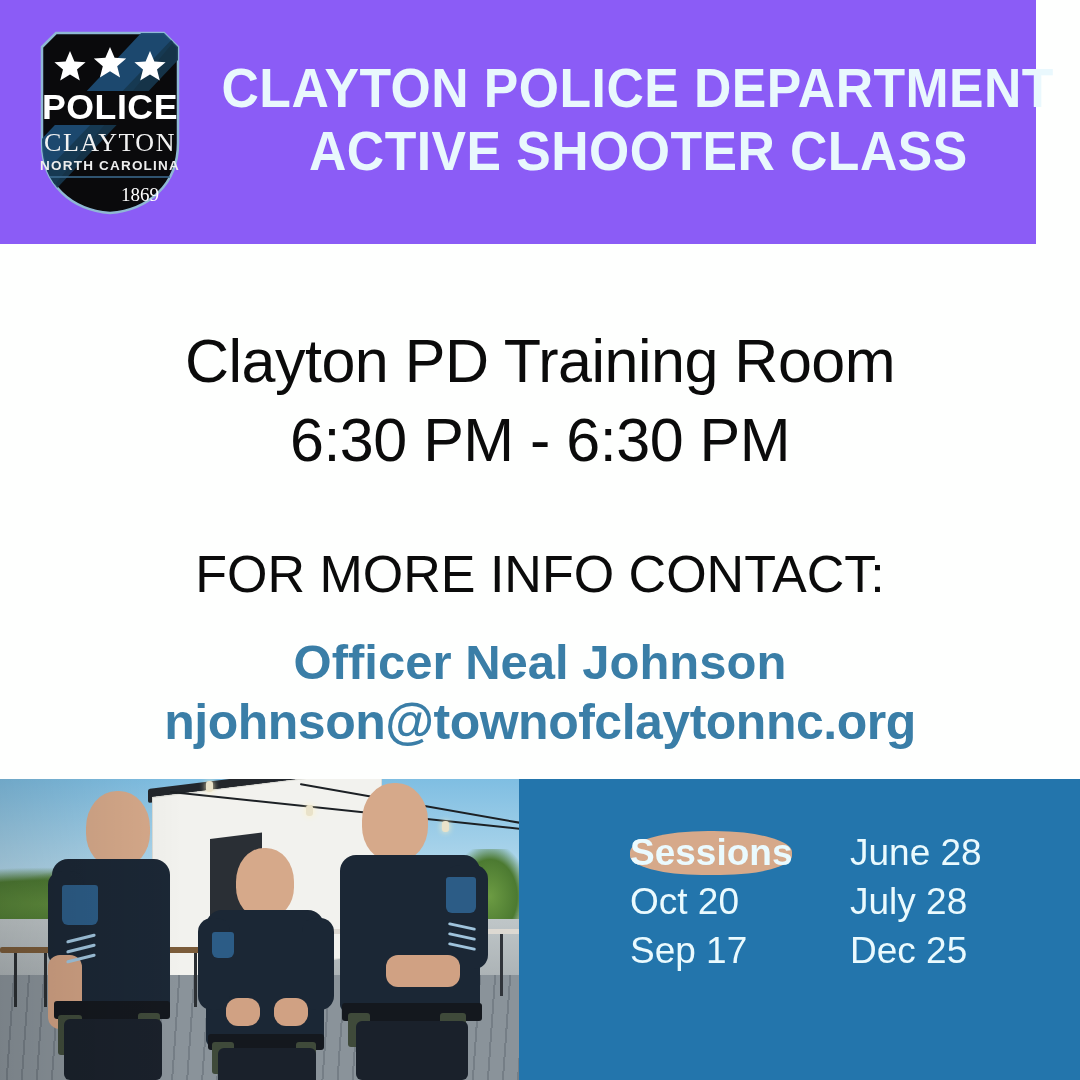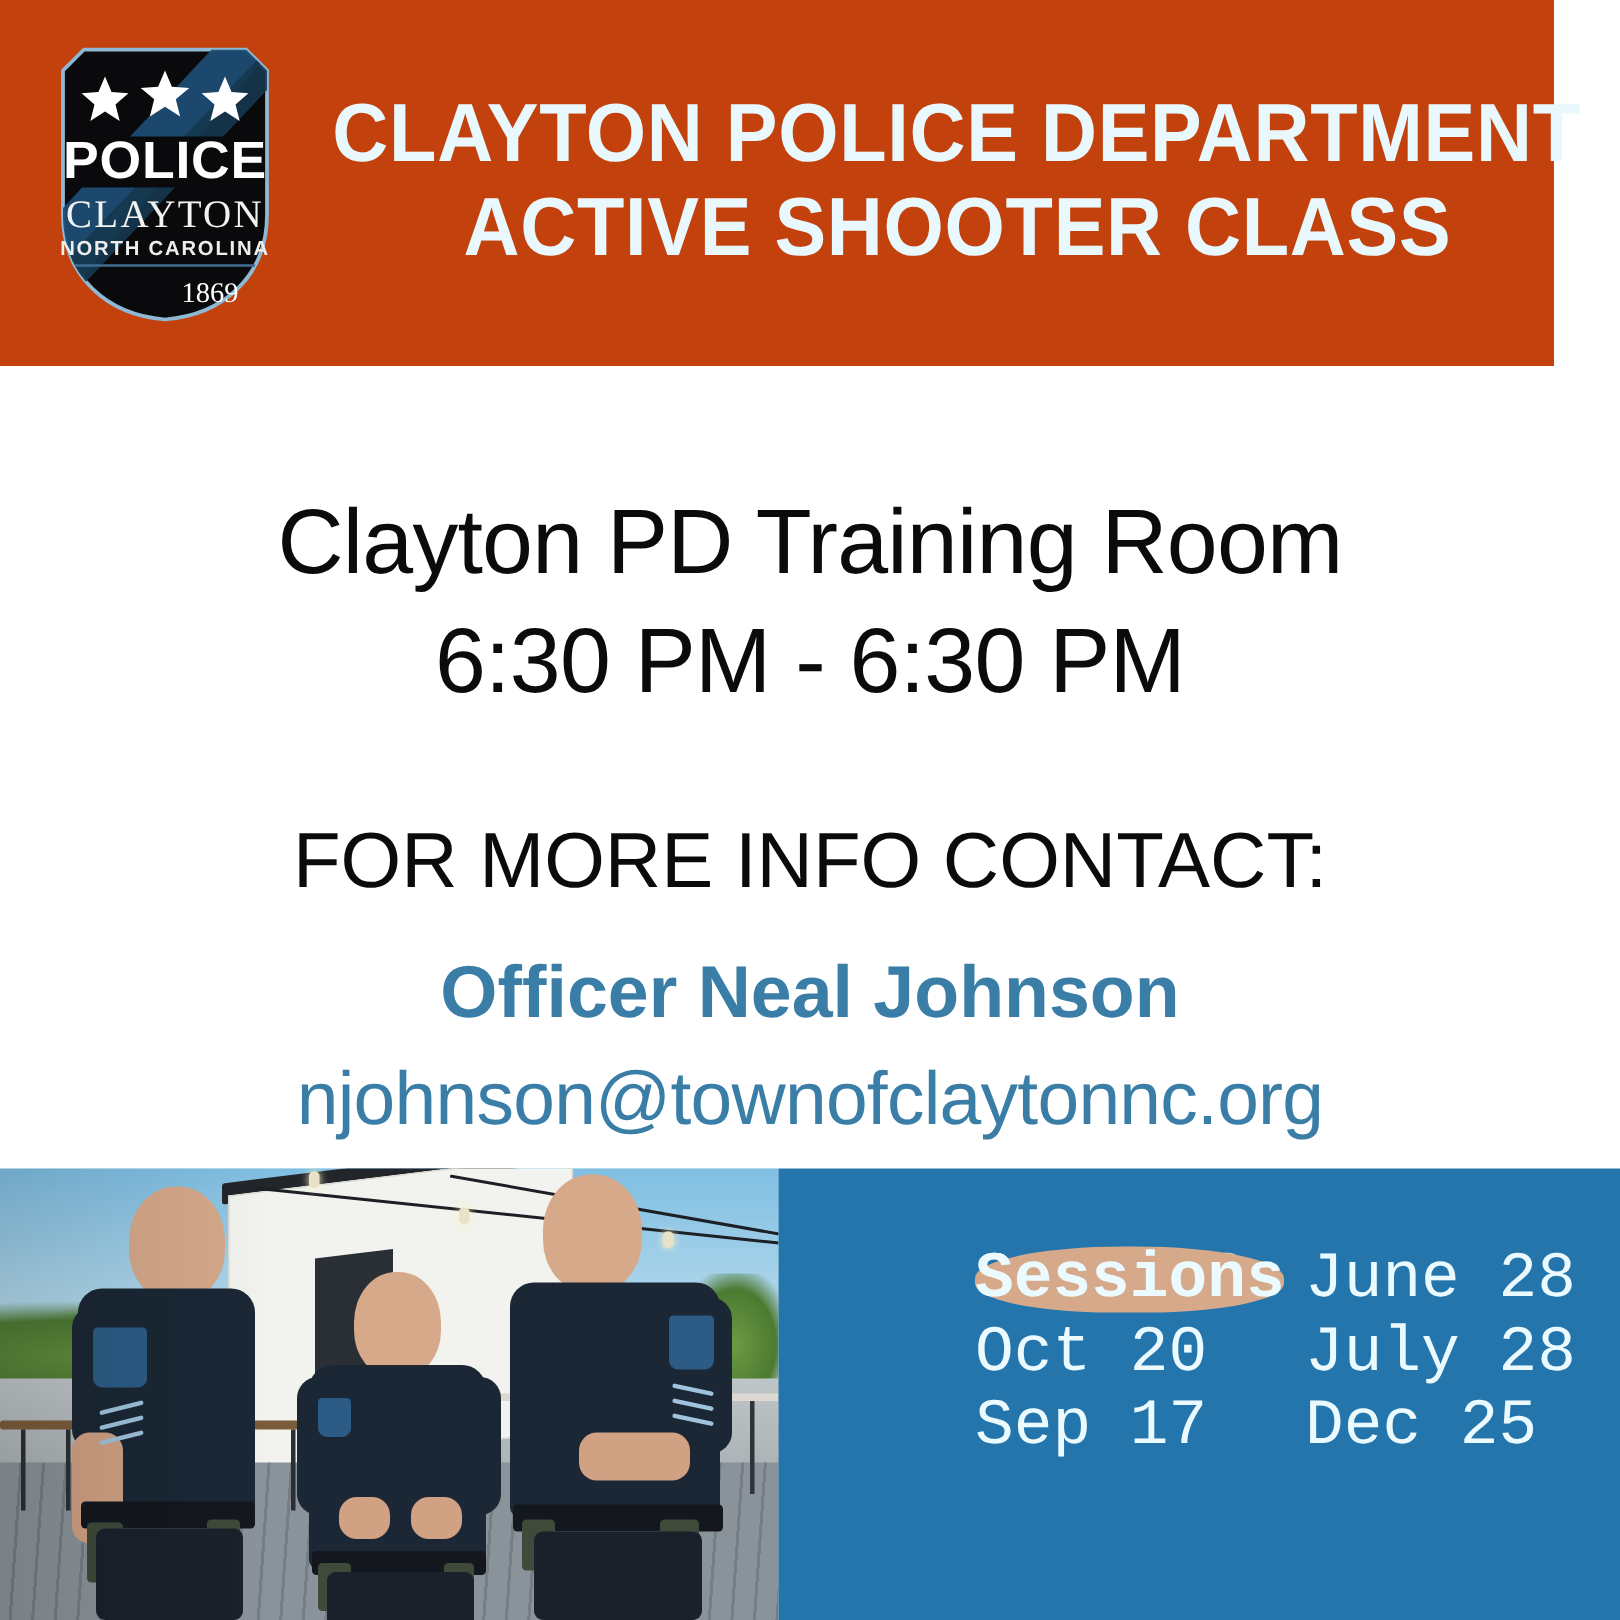--- a/index.html
+++ b/index.html
@@ -12,21 +12,21 @@
   .flyer{
     position:relative;
     width:1080px;height:1080px;
     background:#FEFFFE;
     overflow:hidden;
   }
 
   
   .header{
     position:absolute;left:0;top:0;width:1036px;height:244px;
-    background:#c2410c;
+    background:#8b5cf6;
     display:flex;align-items:center;
   }
   .badge-wrap{
     position:absolute;left:28px;top:25px;
     width:164px;height:195px;
   }
   .badge-svg{display:block;width:164px;height:195px;}
   .header-titles{
     position:absolute;left:196px;top:0;width:884px;height:244px;
     display:flex;flex-direction:column;justify-content:center;align-items:center;
@@ -77,24 +77,23 @@
   .contact-name{
     margin-top:26px;
     color:#3A7EA7;
     font-family:"Liberation Sans Narrow","Liberation Sans",sans-serif;
     font-weight:bold;
     font-size:49px;
     line-height:1.2;
     white-space:nowrap;
   }
   .contact-email{
-    margin-top:10px;
     color:#3A7EA7;
     font-family:"Liberation Sans Narrow","Liberation Sans",sans-serif;
-    font-weight:normal;
+    font-weight:bold;
     font-size:50px;
     line-height:1.2;
     letter-spacing:-0.5px;
     white-space:nowrap;
   }
 
   
   .bottom{
     position:absolute;left:0;top:779px;width:1080px;height:301px;
   }
@@ -109,25 +108,24 @@
   }
   .sessions-grid{
     position:absolute;left:111px;top:52px;
     display:grid;
     grid-template-columns:220px auto;
     grid-auto-rows:49px;
     align-items:start;
   }
   .sess-cell{
     color:#EAFAFE;
-    font-family:Liberation Mono, monospace;
-    font-size:43px;
+    font-family:Liberation Sans, sans-serif;
+    font-size:37px;
     line-height:44px;
     white-space:nowrap;
-    margin-left:20px;
   }
   .sess-cell.head{font-weight:bold;}
 
   
   .sky{position:absolute;left:0;top:0;width:519px;height:135px;
        background:linear-gradient(#7FBEE2 0%, #A8D3EA 55%, #C8E2F0 100%);}
   .treeline{position:absolute;left:0;top:88px;width:240px;height:62px;
        background:radial-gradient(ellipse at 20% 60%, #5E8B3C 0%, #4E7A33 45%, rgba(78,122,51,0) 70%),
                   radial-gradient(ellipse at 55% 55%, #6FA046 0%, #52802F 50%, rgba(82,128,47,0) 75%),
                   radial-gradient(ellipse at 88% 70%, #66963F 0%, #4A7430 55%, rgba(74,116,48,0) 78%);}

